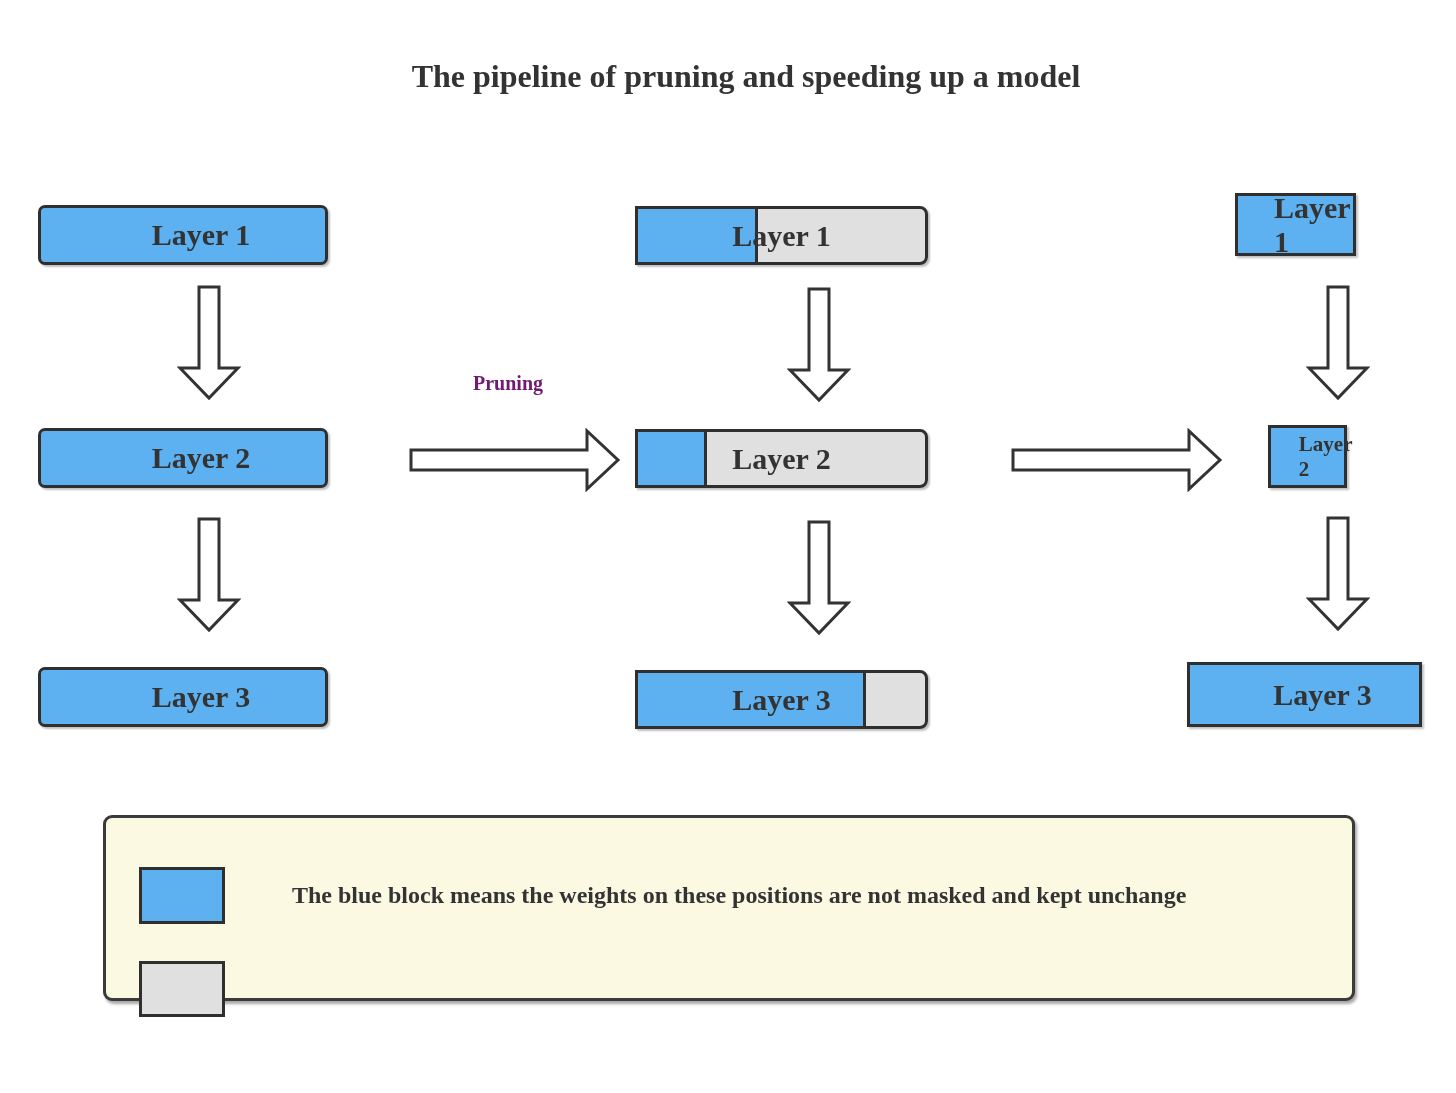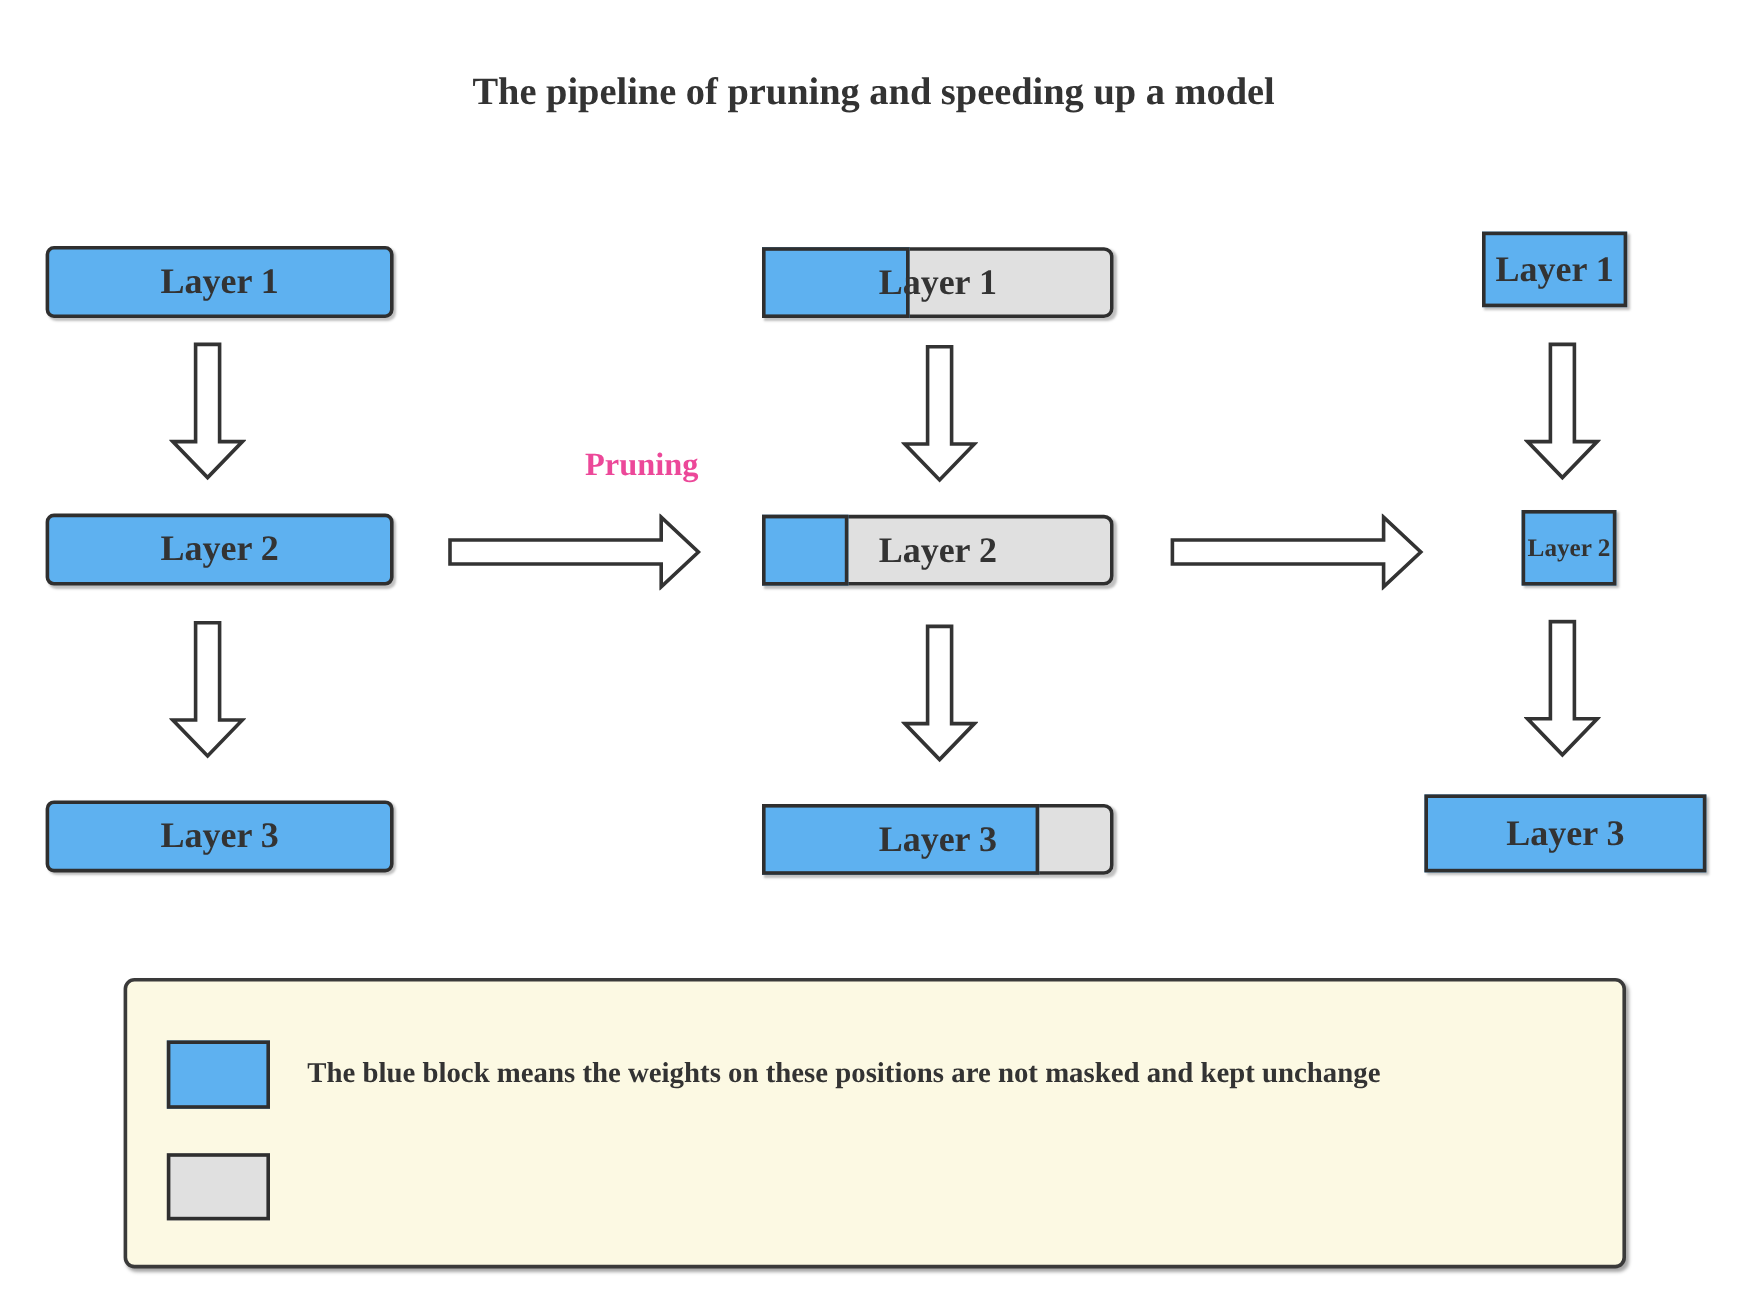--- a/index.html
+++ b/index.html
@@ -6,21 +6,21 @@
   .canvas {
     position: relative;
     width: 1456px;
     height: 1093px;
     background: #ffffff;
     font-family: "Liberation Serif", "DejaVu Serif", serif;
     font-weight: bold;
     color: #333333;
     overflow: hidden;
   }
-  .abs { position: absolute; }
+  .abs { position: absolute; padding-left: 36px; }
 
   .diagram-title {
     left: 0; right: 0; top: 58px;
     text-align: center;
     font-size: 32px;
     color: #333333;
   }
 
   
   .block {
@@ -58,28 +58,28 @@
   }
   .pblock .pblock-label {
     position: absolute; inset: 0;
     display: flex; align-items: center; justify-content: center;
     font-size: 30px;
     color: #333333;
   }
 
   .arrow-label {
     width: 220px;
-    text-align: right;
-    font-size: 27px;
-    color: #ec4899;
+    text-align: center;
+    font-size: 20px;
+    color: #701a75;
   }
 
   .legend-box {
     left: 103px; top: 815px;
-    width: 1252px; height: 242px;
+    width: 1252px; height: 186px;
     box-sizing: border-box;
     background: #FCF9E3;
     border: 3px solid #3A3A3A;
     border-radius: 9px;
     box-shadow: 2px 3px 3px rgba(0,0,0,0.35);
   }
   .legend-swatch {
     box-sizing: border-box;
     border: 3px solid #2F2F2F;
   }

